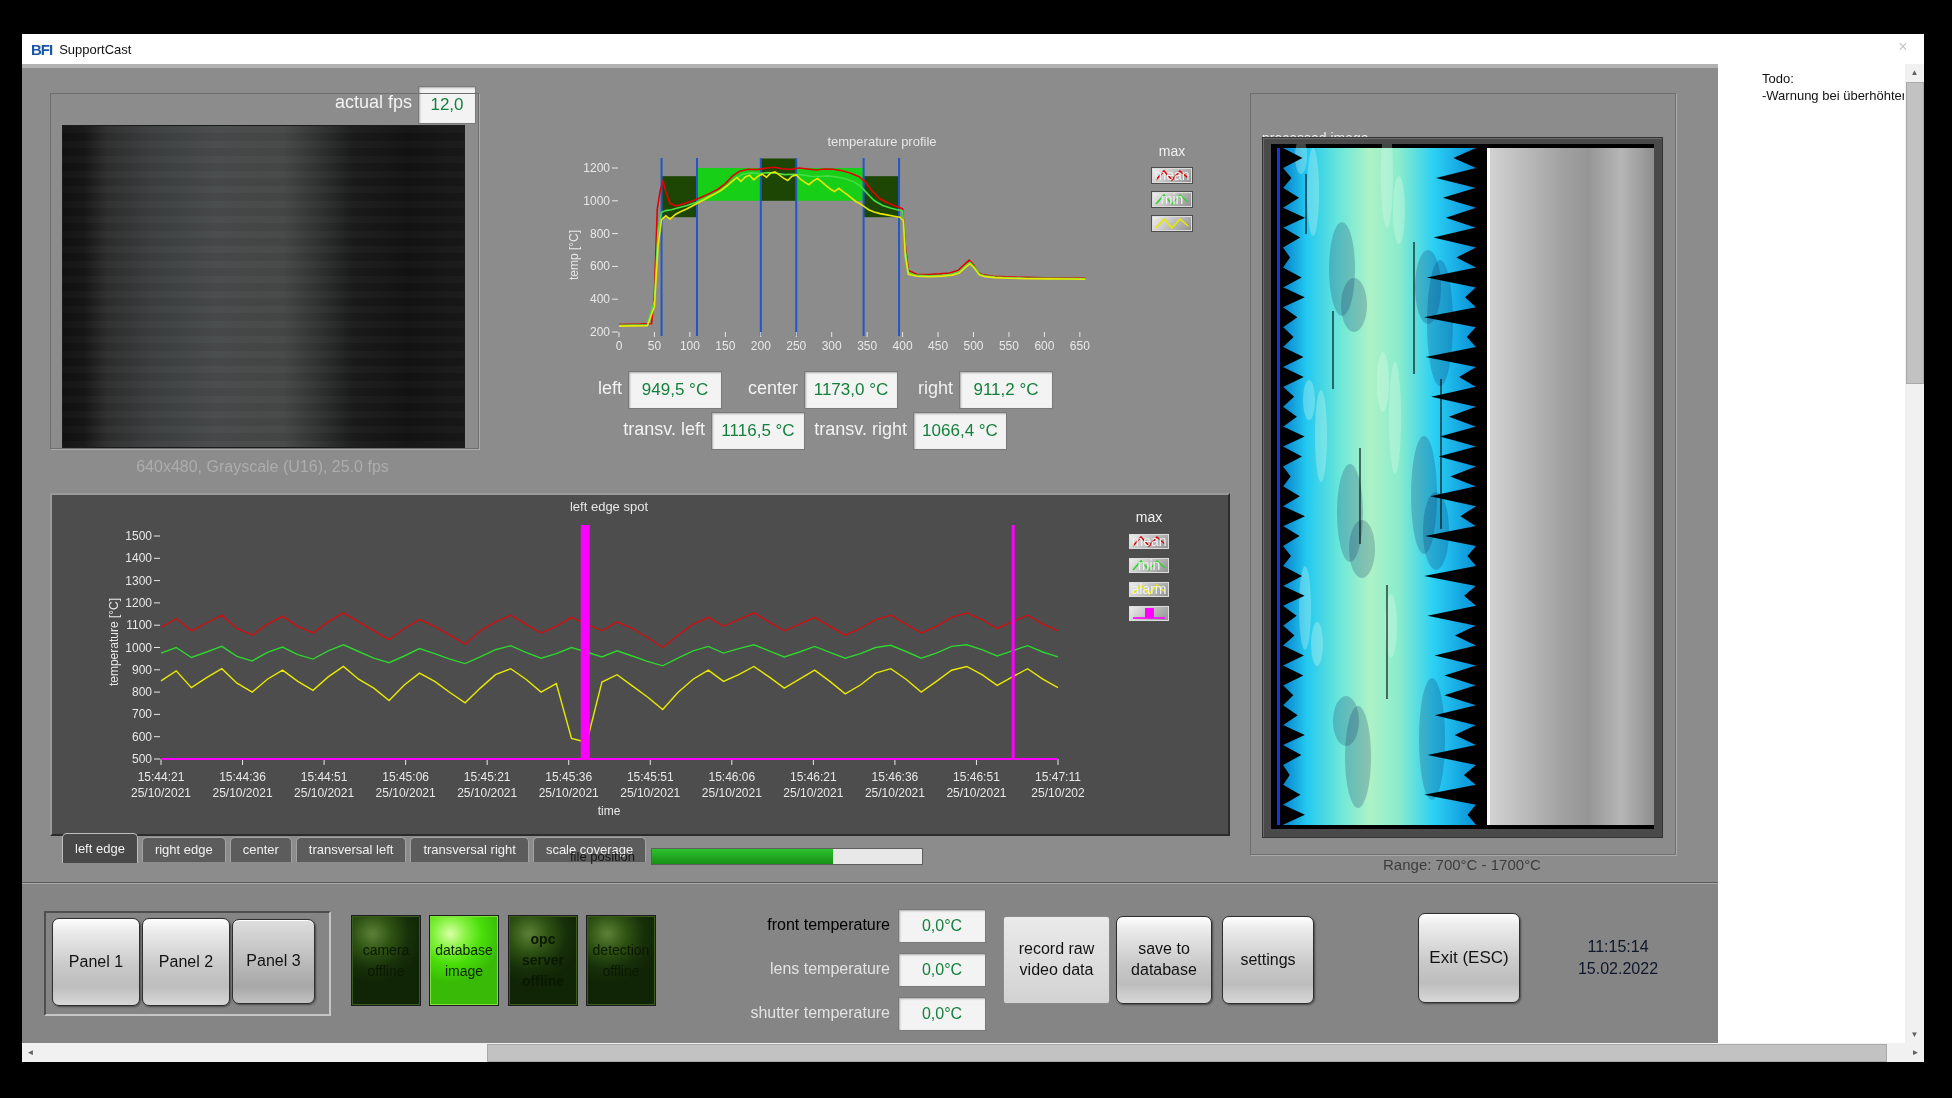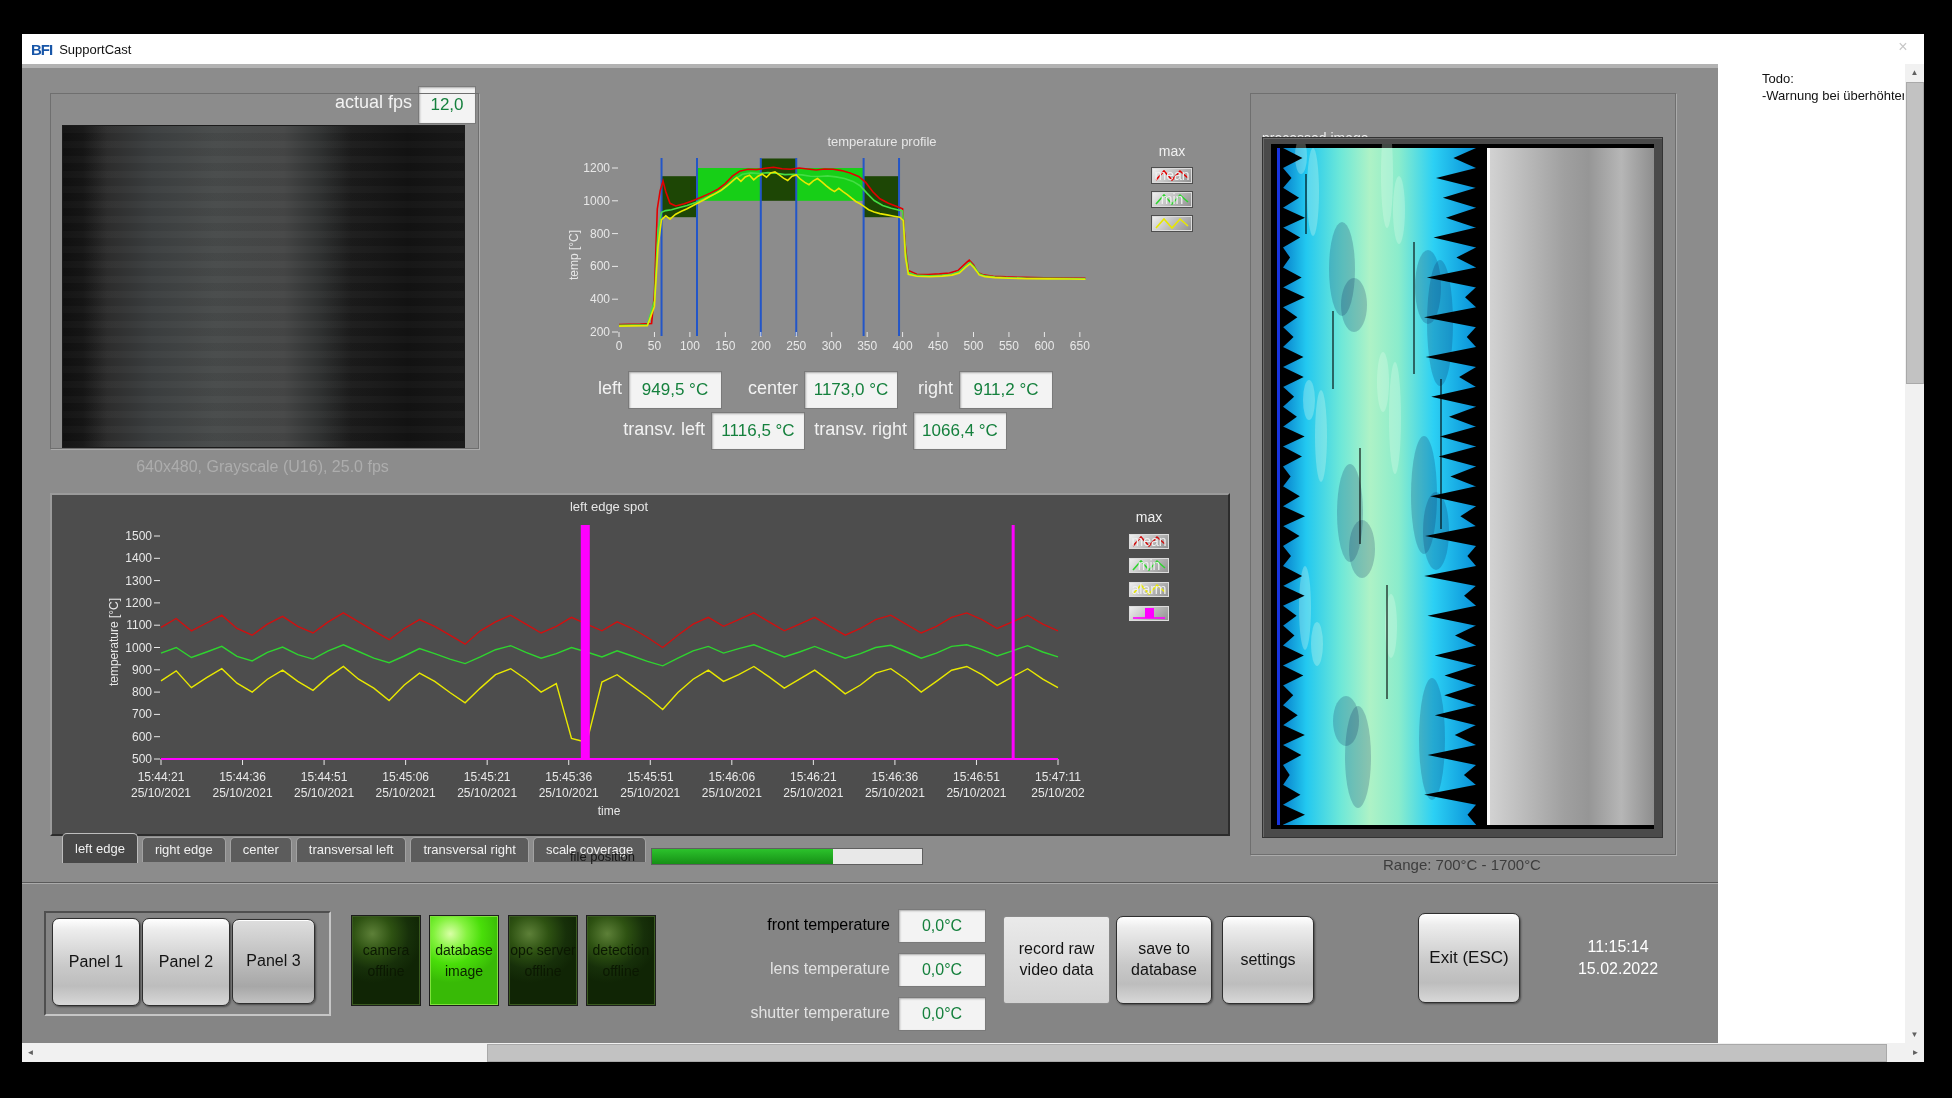--- a/index.html
+++ b/index.html
@@ -64,21 +64,21 @@
      display:flex;flex-direction:column;align-items:center;justify-content:center;font-size:16px;text-align:center;line-height:1.3;}
   .btn.dark{background:linear-gradient(180deg,#dedede 0%,#bcbcbc 50%,#a7a7a7 80%,#c2c2c2 100%);}
   .btn.flat{border-radius:3px;border:1px solid #8a8a8a;box-shadow:none;
      background:linear-gradient(180deg,#eaeaea,#d2d2d2);}
   .led{position:absolute;width:68px;height:89px;border:1px solid #1d1d1d;color:#0b1802;cursor:pointer;
      background:radial-gradient(ellipse 75% 55% at 30% 20%,#5d8038 0%,#2e5212 38%,#17300a 72%,#102505 100%);
      box-shadow:inset 0 0 0 1px #3a5a20;display:flex;flex-direction:column;align-items:center;justify-content:center;
      font-size:14px;text-align:center;line-height:1.5;}
   .led.on{background:radial-gradient(ellipse 75% 55% at 30% 20%,#d9ffa6 0%,#84f23f 32%,#49de09 62%,#38ba06 100%);
      box-shadow:inset 0 0 0 1px #7fe23c;color:#0a2200;}
-  .clock{position:absolute;color:#ffffff;font-size:16px;text-align:center;width:160px;}
+  .clock{position:absolute;color:#0f172a;font-size:16px;text-align:center;width:160px;}
   
   #right-area{position:absolute;left:1696px;top:30px;width:187px;height:979px;background:#ffffff;color:#111;}
   #right-area .todo{position:absolute;left:44px;top:6px;font-size:13px;line-height:17px;white-space:nowrap;overflow:hidden;width:142px;}
   .sb{position:absolute;background:#f1f1f1;}
   .sb-btn{position:absolute;background:#f1f1f1;color:#606060;font-size:8px;display:flex;align-items:center;justify-content:center;}
   .sb-thumb{position:absolute;background:#c2c2c2;border:1px solid #a9a9a9;}
   svg text{font-family:"Liberation Sans",sans-serif;}
 </style>
 </head>
 <body>
@@ -457,21 +457,21 @@
         <div class="btn dark" style="left:210px;top:36px;width:81px;height:83px;">Panel 3</div>
 
         <div class="led" style="left:329px;top:32px;">
           <span>camera</span>
           <span>offline</span>
         </div>
         <div class="led on" style="left:407px;top:32px;">
           <span>database</span>
           <span>image</span>
         </div>
-        <div class="led" style="left:486px;top:32px;">
+        <div class="led" style="left:486px;top:32px;font-weight:bold;">
           <span>opc server</span>
           <span>offline</span>
         </div>
         <div class="led" style="left:564px;top:32px;">
           <span>detection</span>
           <span>offline</span>
         </div>
 
         <div class="w-label" style="left:660px;top:33px;width:208px;font-size:16px;color:#000000;">front temperature</div>
         <div class="val-box" style="left:876px;top:26px;width:86px;height:32px;font-size:16px;">0,0°C</div>

